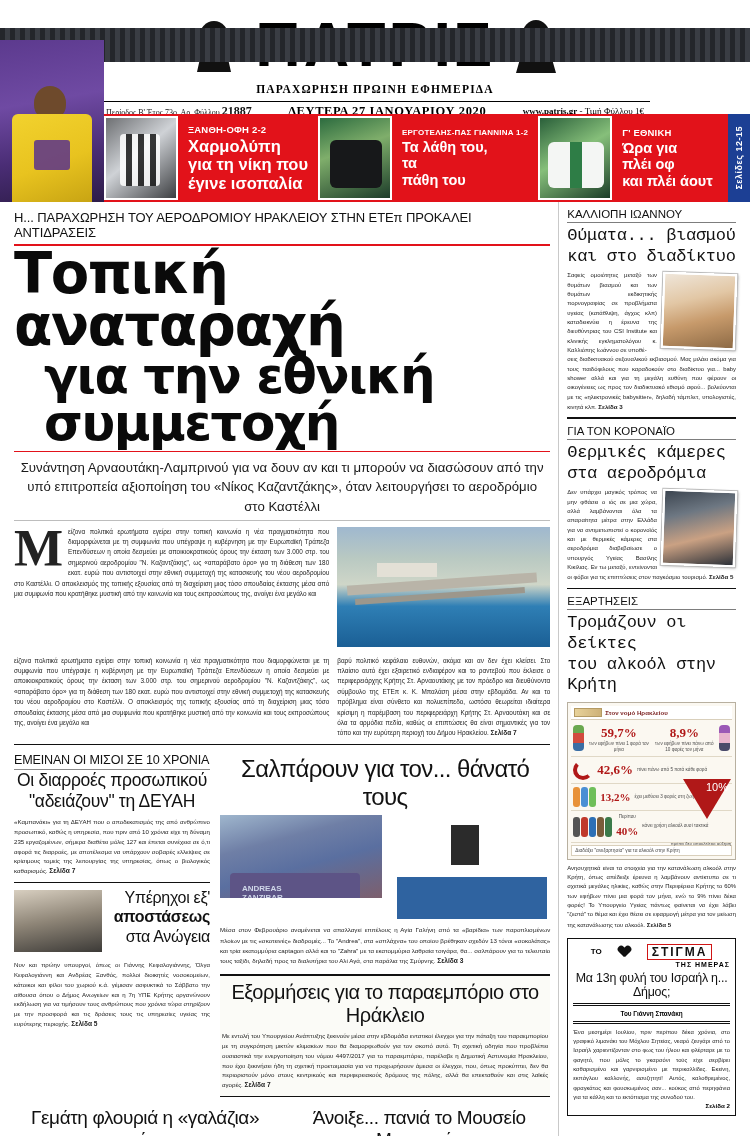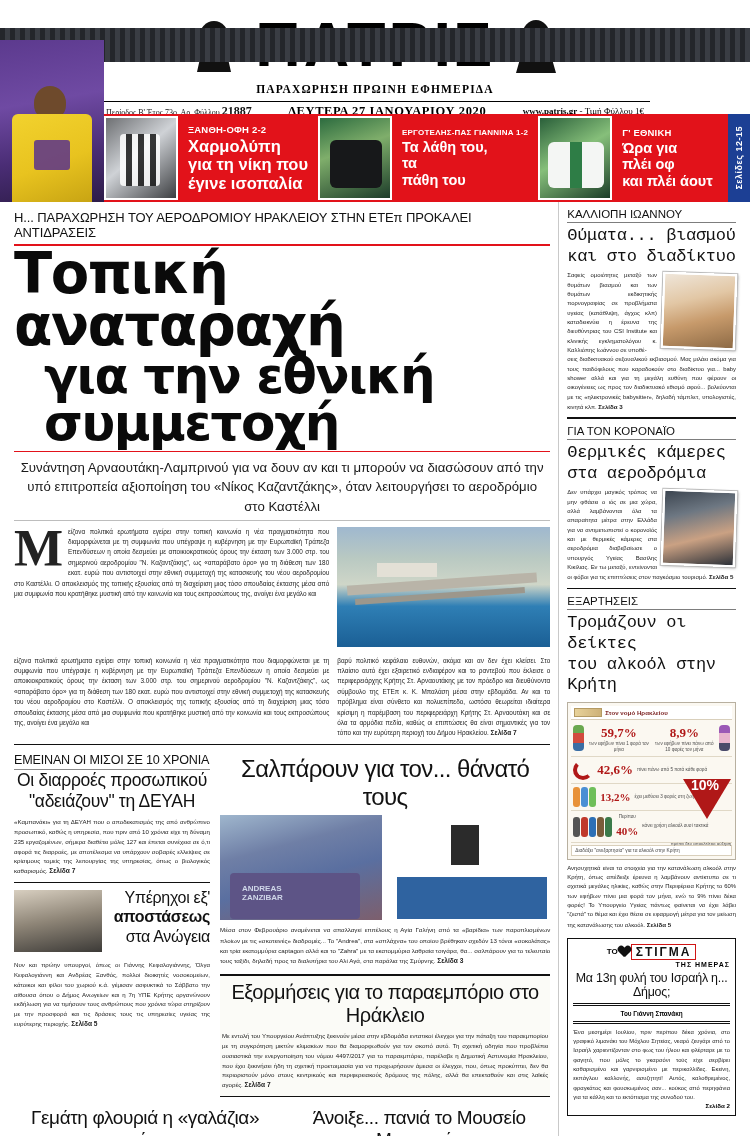--- a/index.html
+++ b/index.html
@@ -137,21 +137,21 @@
   }
   .minibody { font-size:6.1px; line-height:1.6; text-align:justify; color:#222; margin-top:5px; }
 
   .hall-photo { width:92px; height:62px; float:left; margin:2px 6px 3px 0;
     background:linear-gradient(170deg,#d8cfc0,#8e8577 48%,#3c3a37 100%); }
   .hall-photo:after{content:"";position:absolute;left:0;top:28px;width:100%;height:34px;
     background:repeating-linear-gradient(90deg,#24262b 0 5px,#3a3d44 5px 10px);}
 
   .ships-head { font-size:24px; letter-spacing:-0.6px; text-align:center; color:#111; padding:2px 0 4px 0; }
   .ships-row { display:flex; gap:7px; }
-  .ship1 { flex:1; height:105px; background:linear-gradient(165deg,#9fb6cd 0%,#6f7fa6 32%,#5a6fa0 58%,#7d5f6d 100%); position:relative; overflow:hidden;}
+  .ship1 { flex:1; height:83px; background:linear-gradient(165deg,#9fb6cd 0%,#6f7fa6 32%,#5a6fa0 58%,#7d5f6d 100%); position:relative; overflow:hidden;}
   .ship1:after{content:"";position:absolute;left:10px;top:58px;width:130px;height:46px;background:#5d5486;border-radius:4px;}
   .ship1 .nm{position:absolute;left:22px;top:70px;color:#cfd6e8;font-size:8px;font-weight:bold;z-index:3;line-height:1.1;}
   .ship2 { flex:1; height:105px; background:linear-gradient(170deg,#9fb2c6 0%,#cfd5da 40%,#47607a 72%,#8e8madd 100%); position:relative; overflow:hidden;}
   .ship2:after{content:"";position:absolute;left:8px;top:62px;width:150px;height:42px;background:#2f63a0;}
   .ship2 .stack{position:absolute;left:62px;top:10px;width:28px;height:40px;background:#2b2b2b;}
 
   .ships-cap { font-size:6.2px; line-height:1.62; text-align:justify; margin-top:5px; color:#222; }
 
   .smug-box { border-top:2px solid #111; border-bottom:1.5px solid #111; margin-top:8px; padding:5px 2px; background:#fbfbf7;}
   .smug-head { font-size:20px; text-align:center; letter-spacing:-0.4px; color:#111; }
@@ -180,29 +180,29 @@
   .ig-row { display:flex; align-items:center; border-bottom:1px solid #e0d8c6; padding:3px 2px; gap:4px; }
   .ig-pct { color:#b01818; font-weight:bold; font-size:13px; font-family:"Liberation Serif", serif; }
   .ig-pct.sm { font-size:11px; }
   .ig-lbl { font-size:4.6px; color:#4a4a4a; line-height:1.35; }
   .ig-fig { width:11px; height:26px; flex:0 0 11px; }
   .fig-a { background:linear-gradient(180deg,#6aa84f 0 30%,#d24b3e 30% 68%,#3a6ea5 68% 100%); border-radius:4px; }
   .fig-b { background:linear-gradient(180deg,#9b59b6 0 32%,#e8b4cd 32% 70%,#4a4a6a 70% 100%); border-radius:4px; }
   .ig-arc { width:20px;height:20px;border:4px solid #b01818;border-radius:50%;border-right-color:transparent;border-top-color:transparent;}
   .ig-tri { position:absolute; right:4px; bottom:40px; width:0;height:0;
             border-left:24px solid transparent;border-right:24px solid transparent;border-top:40px solid #b01818; }
-  .ig-tri-lbl { position:absolute; right:16px; bottom:66px; color:#fff; font-size:14px; font-weight:bold; }
+  .ig-tri-lbl { position:absolute; right:7px; bottom:66px; color:#fff; font-size:11px; font-weight:normal; }
   .ig-tri-cap { position:absolute; right:2px; bottom:12px; width:64px; text-align:center; font-size:4.4px; color:#4a4a4a; line-height:1.3;}
   .ig-foot { background:#fff; border:1px solid #d9cfbb; font-size:4.8px; padding:2px 3px; margin-top:2px; color:#444; }
   .ig-crowd { display:flex; gap:1px; }
   .ig-crowd i { display:block; width:7px; height:20px; border-radius:3px; }
 
   
   .stigma { border:1.5px solid #111; margin-top:8px; padding:5px 5px 6px 5px; }
-  .stigma-top { display:flex; align-items:center; justify-content:center; gap:0; }
+  .stigma-top { display:flex; align-items:center; justify-content:center; gap:16px; }
   .stigma-to { font-size:8px; font-weight:bold; }
   .stigma-heart { width:13px; height:12px; position:relative; }
   .stigma-heart:before,.stigma-heart:after{content:"";position:absolute;top:0;width:7px;height:11px;
     background:#111;border-radius:7px 7px 0 0;}
   .stigma-heart:before{left:6px;transform:rotate(-45deg);transform-origin:0 100%;}
   .stigma-heart:after{left:0;transform:rotate(45deg);transform-origin:100% 100%;}
   .stigma-word { border:1.5px solid #d01515; color:#111; font-weight:bold; font-size:12px;
                  letter-spacing:2px; padding:0 4px; }
   .stigma-sub { text-align:right; font-size:7px; font-weight:bold; letter-spacing:1px; margin-top:1px; }
   .stigma-head { font-size:12.4px; text-align:center; color:#111; margin-top:3px; letter-spacing:-0.2px; }

